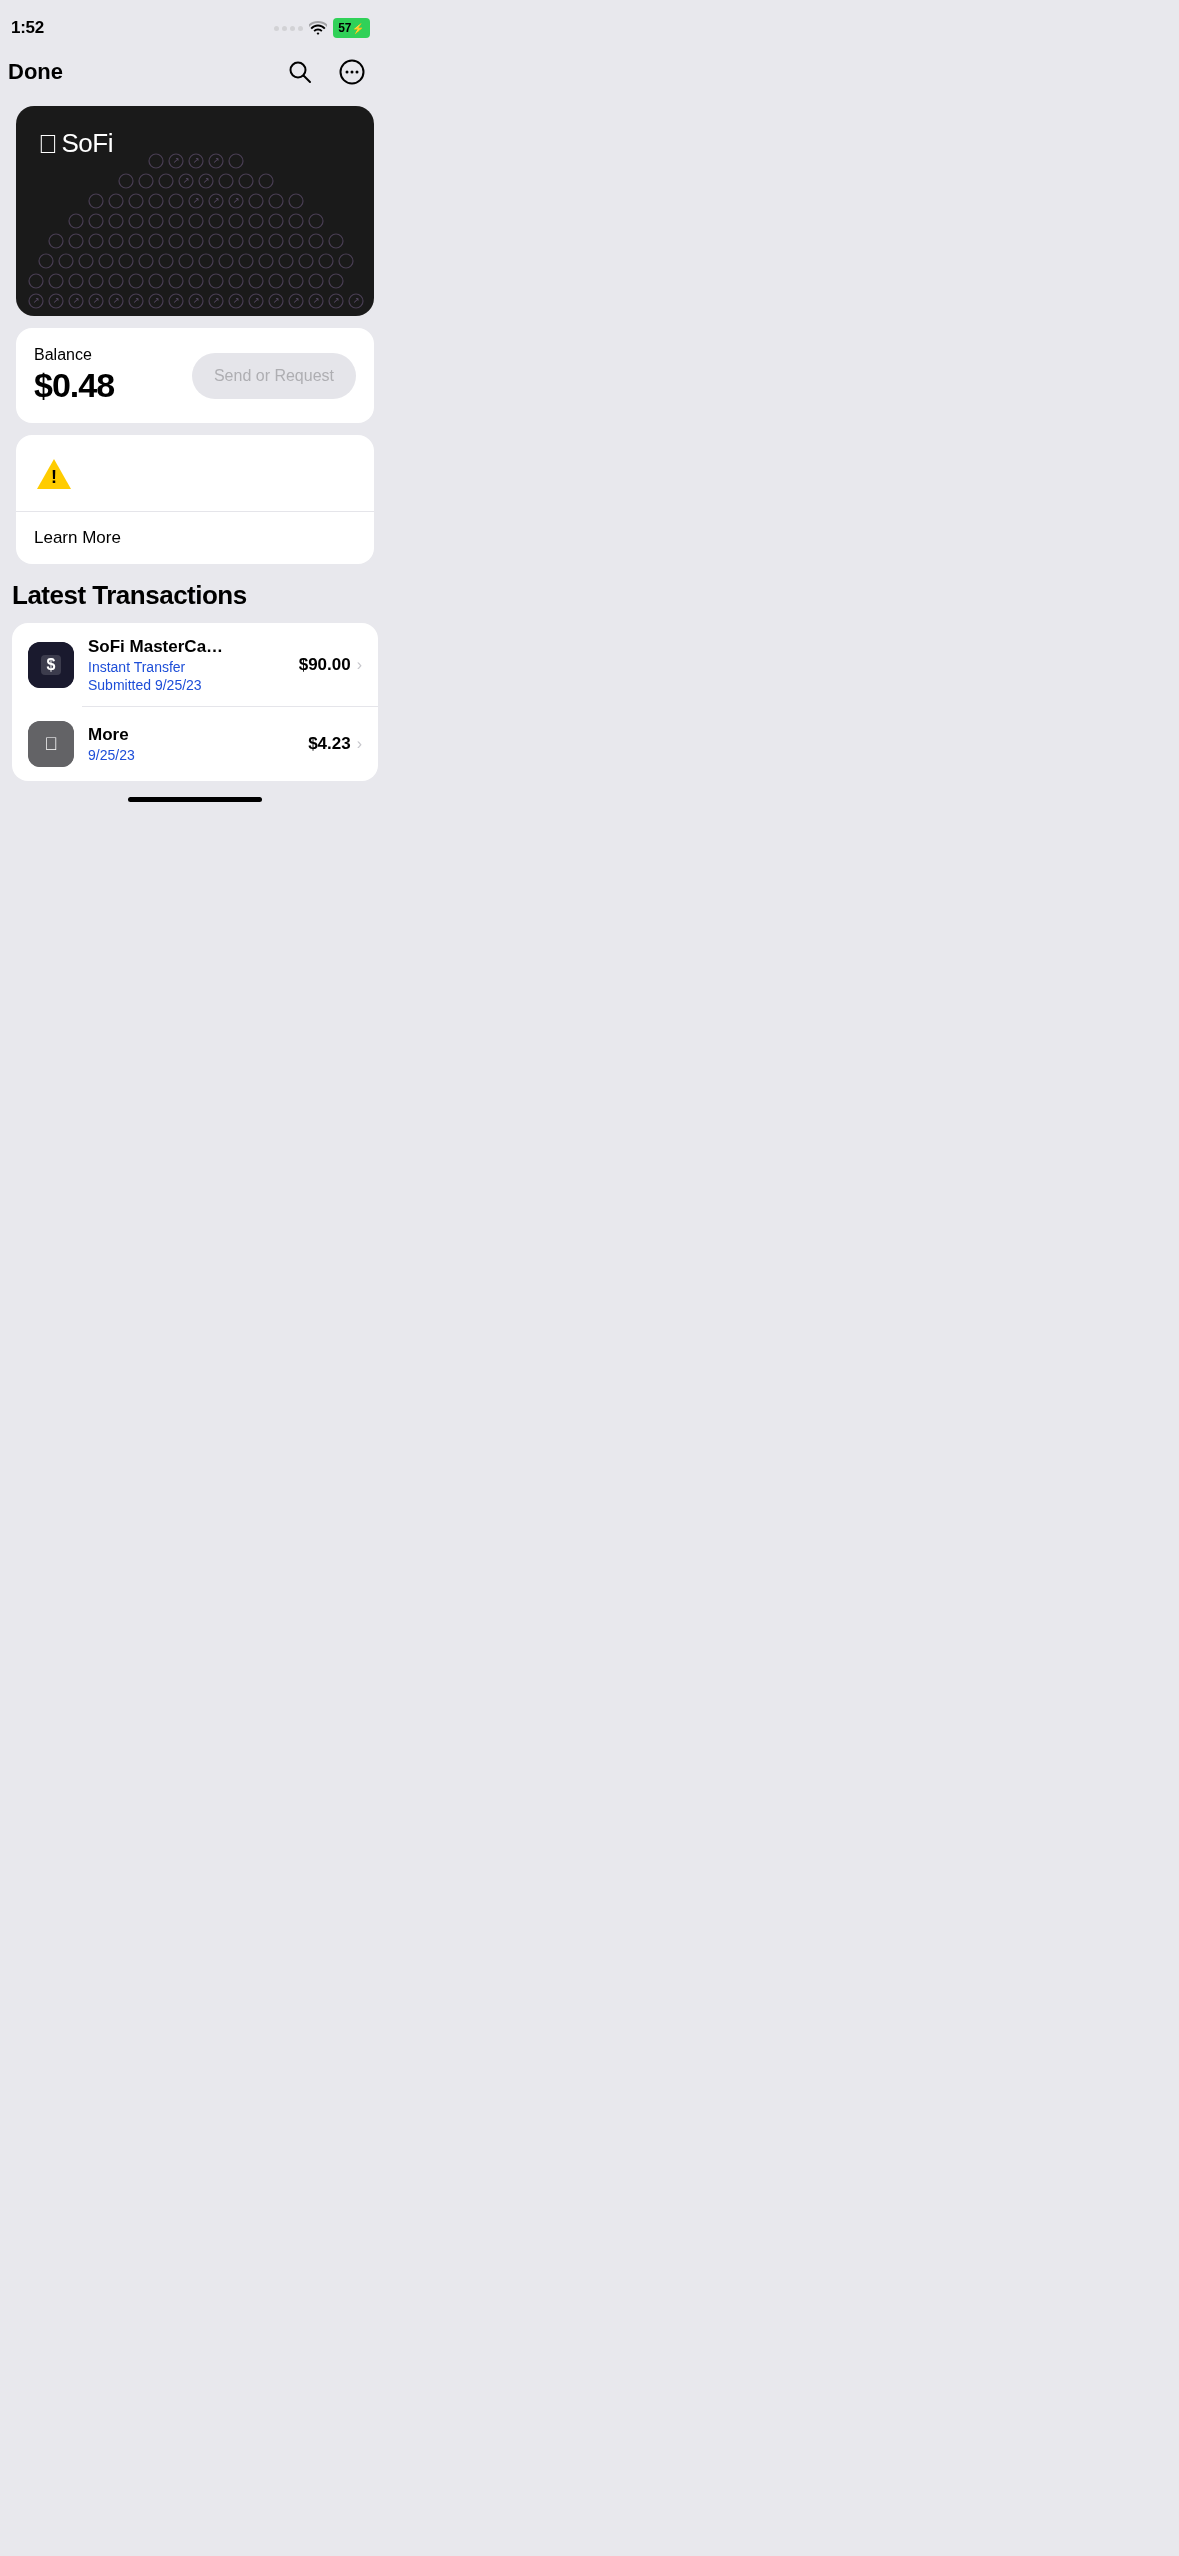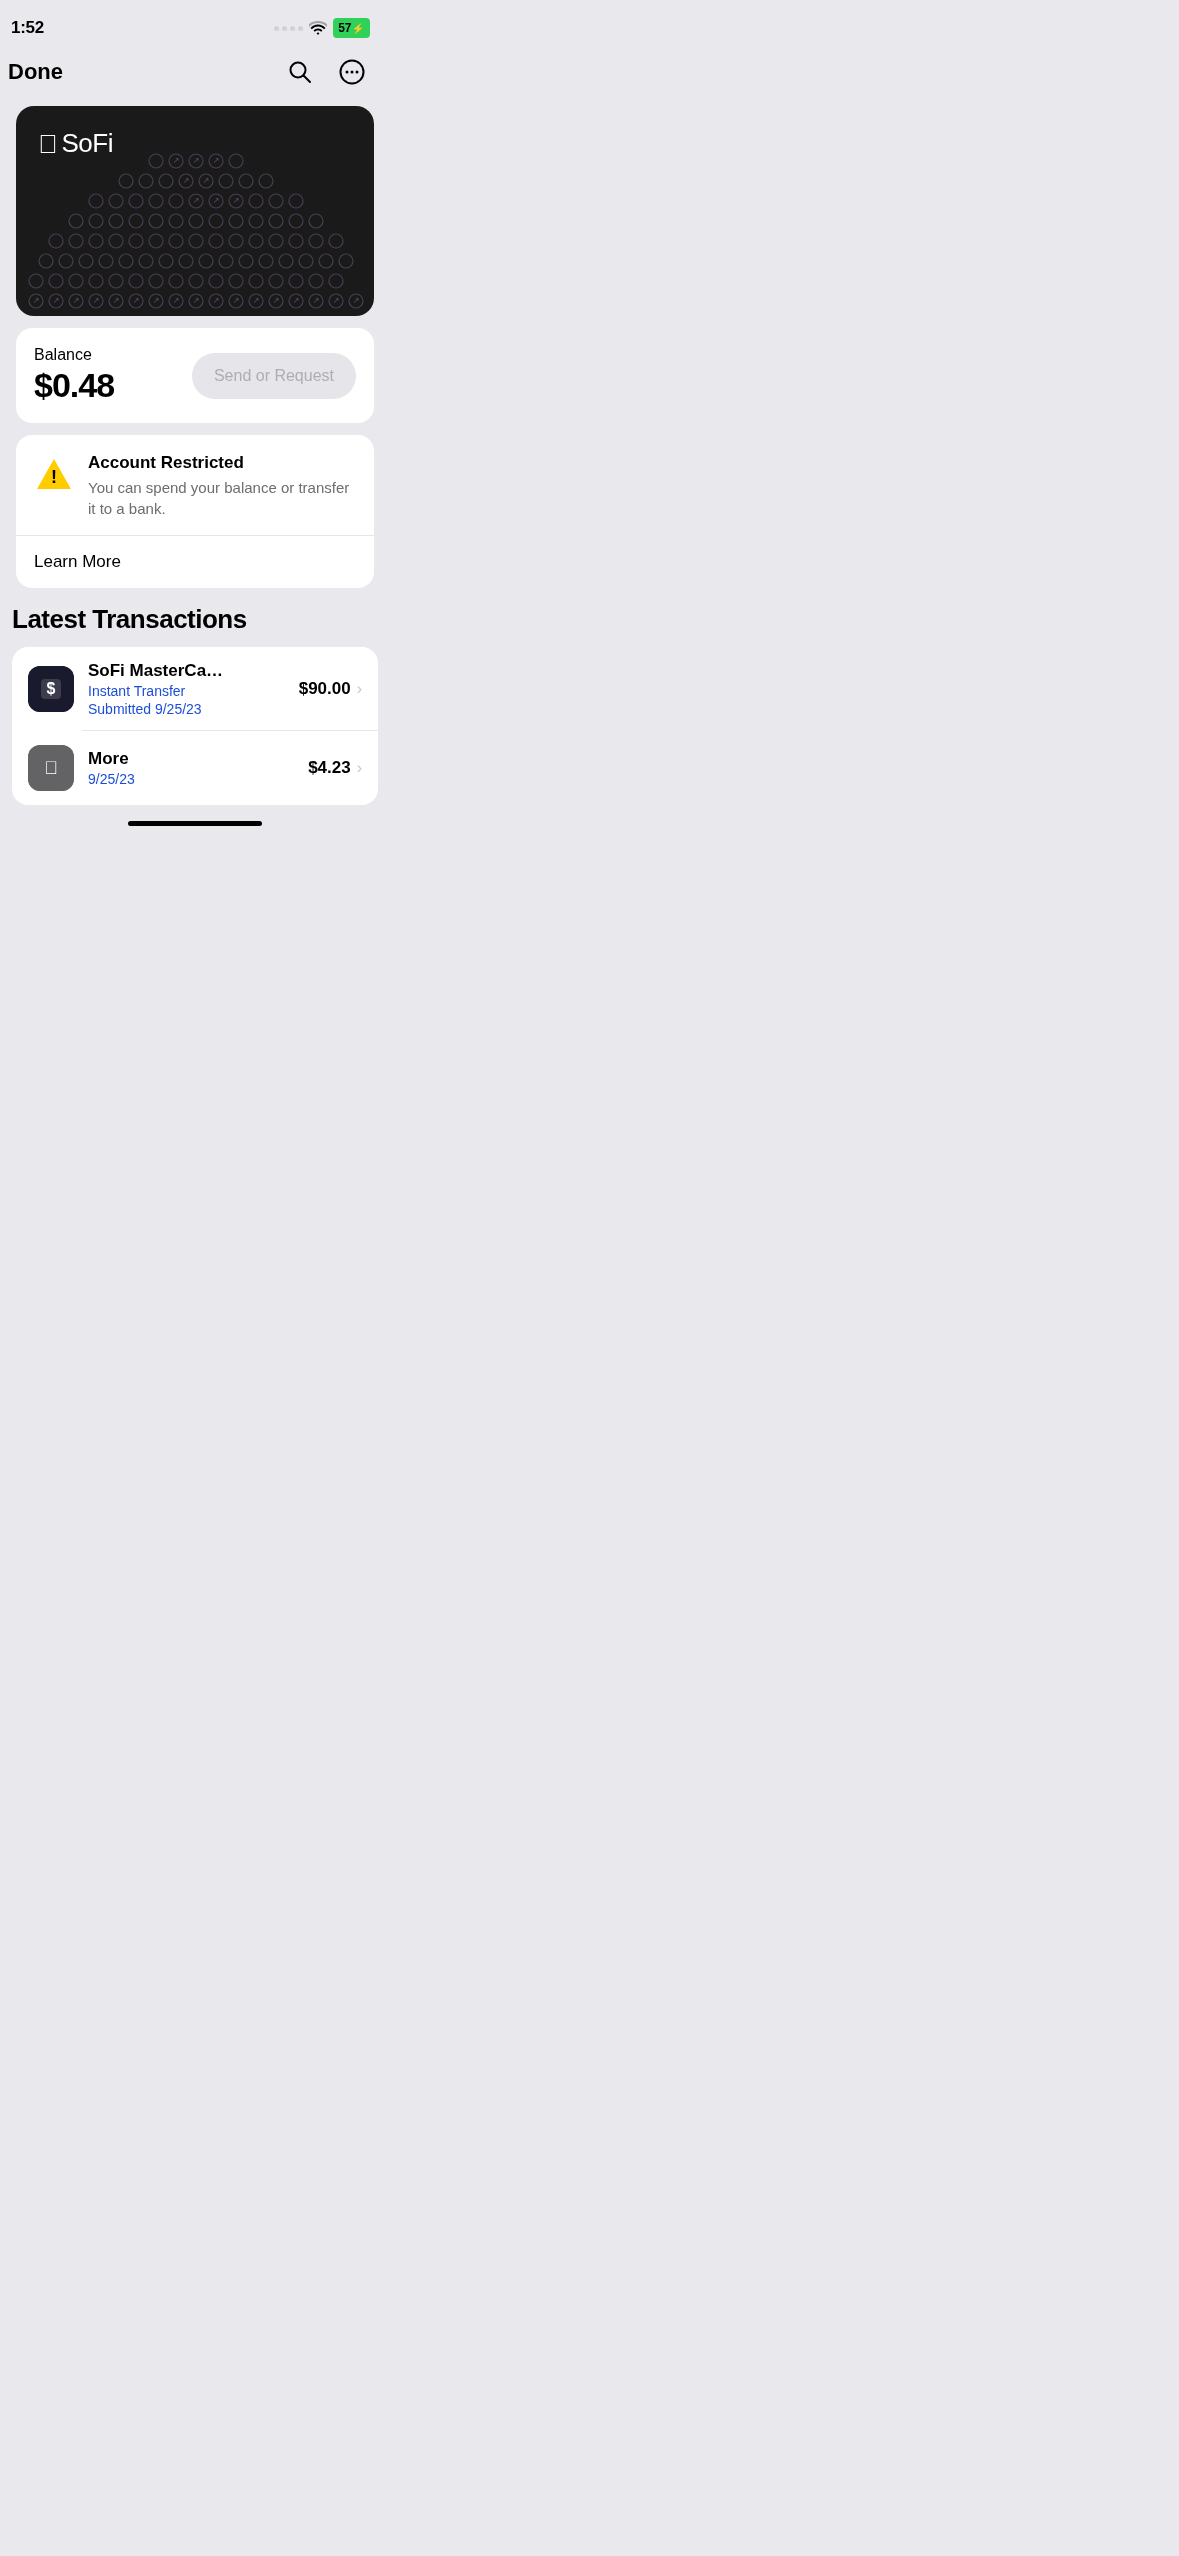--- a/index.html
+++ b/index.html
@@ -558,24 +558,20 @@
   <button class="send-request-btn">Send or Request</button>
 </div>
 
 <div class="restricted-section">
   <div class="restricted-content">
 
     <svg class="warning-icon" viewBox="0 0 40 40" fill="none">
       <path d="M20 4L37 34H3L20 4Z" fill="#FFCC00" stroke="none"></path>
       <text x="20" y="28" text-anchor="middle" font-size="18" font-weight="900" fill="#000" font-family="sans-serif">!</text>
     </svg>
-    <div class="restricted-text">
-      <div class="restricted-title">Account Restricted</div>
-      <div class="restricted-desc">You can spend your balance or transfer it to a bank.</div>
-    </div>
   </div>
   <div class="divider"></div>
   <button class="learn-more-btn">Learn More</button>
 </div>
 
 <div class="transactions-section">
   <div class="transactions-title">Latest Transactions</div>
 
   <div class="transactions-list">
 

